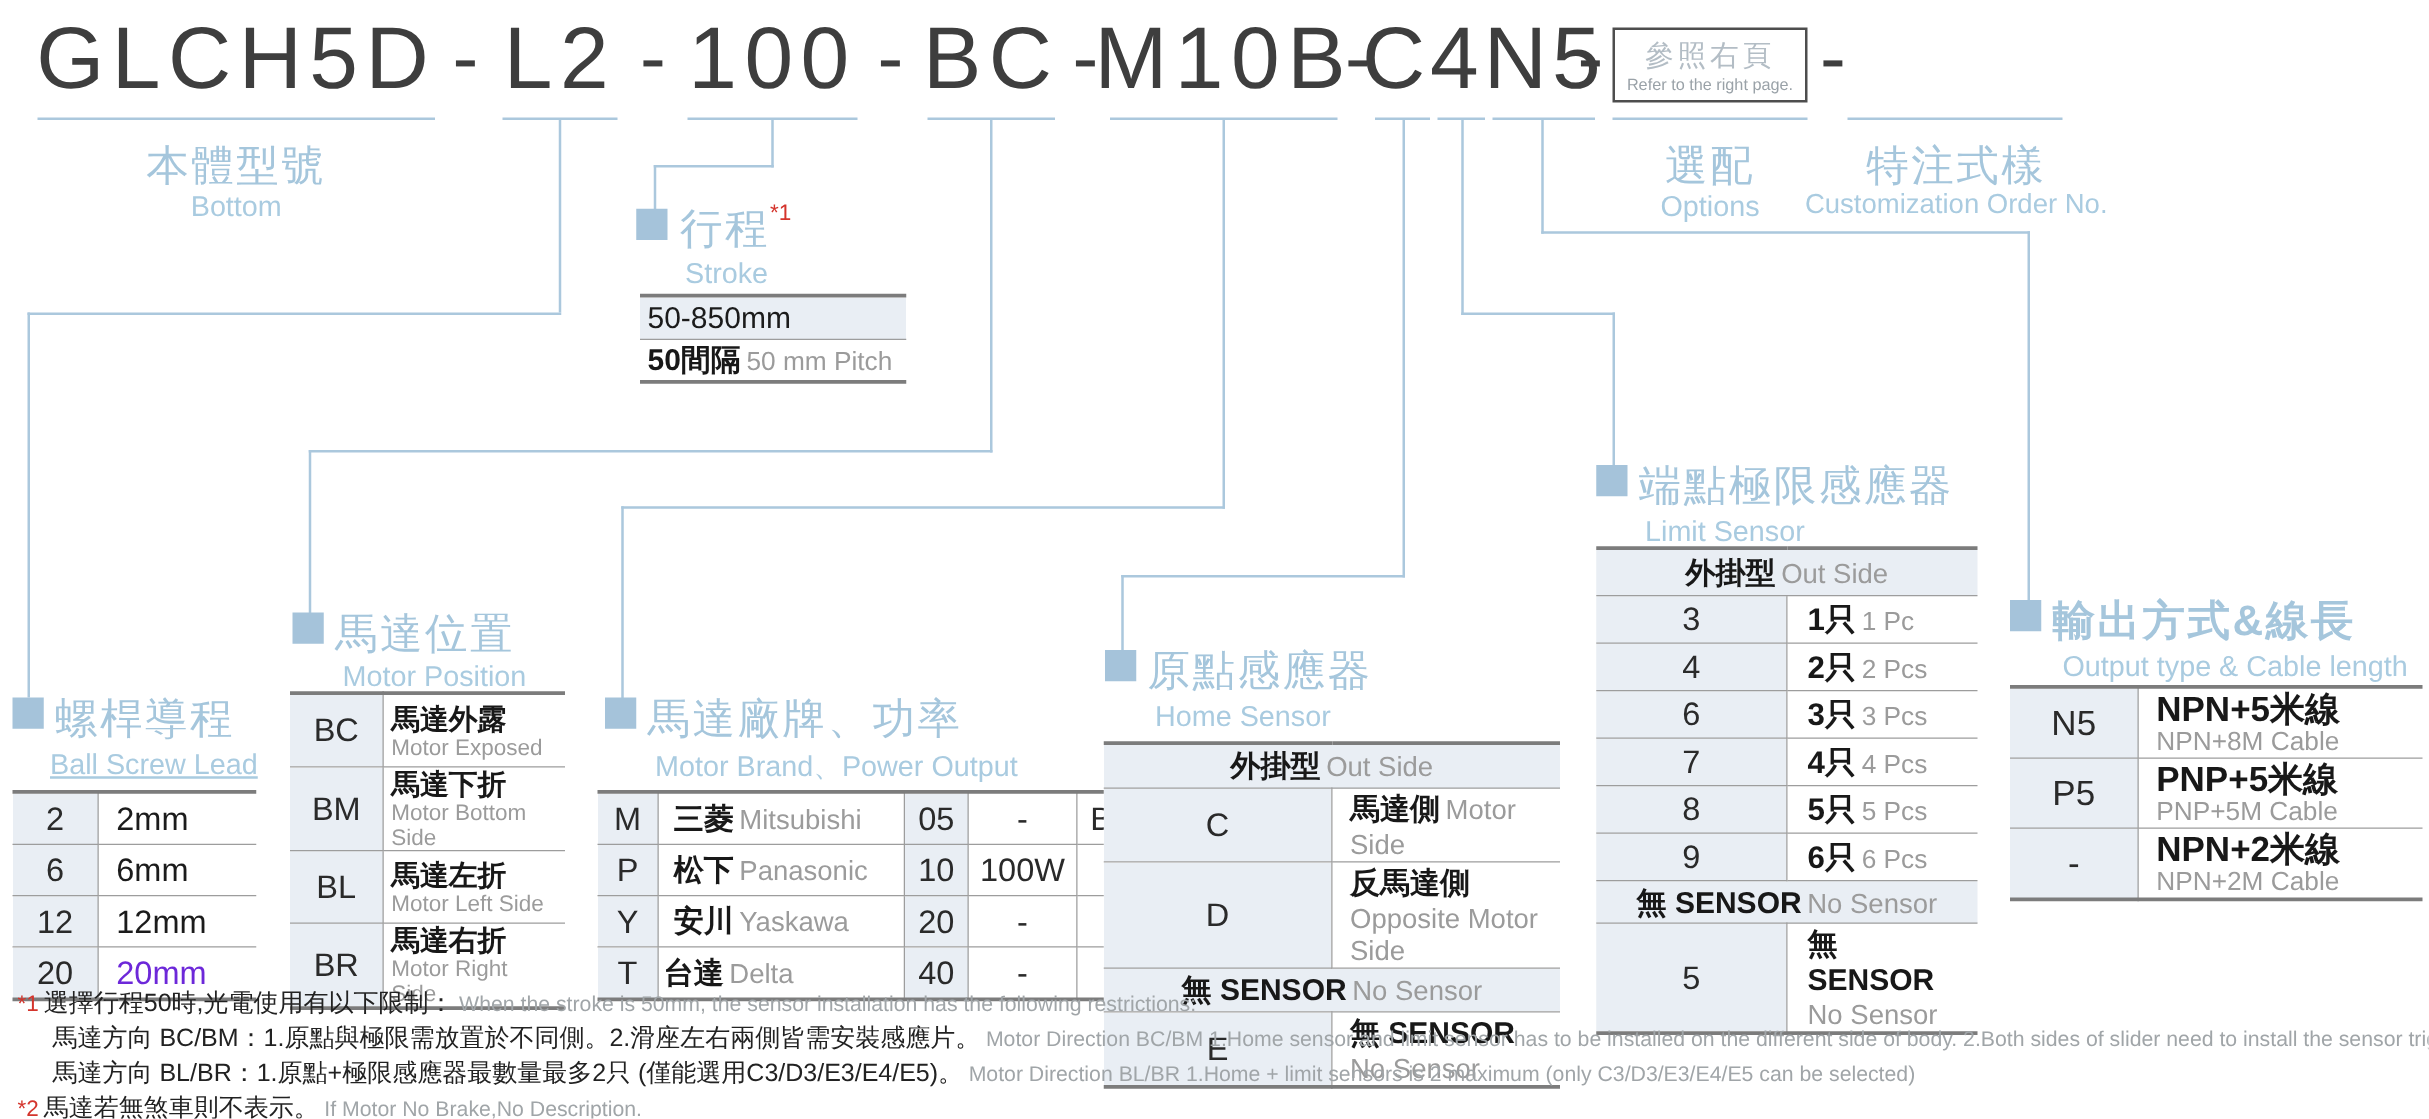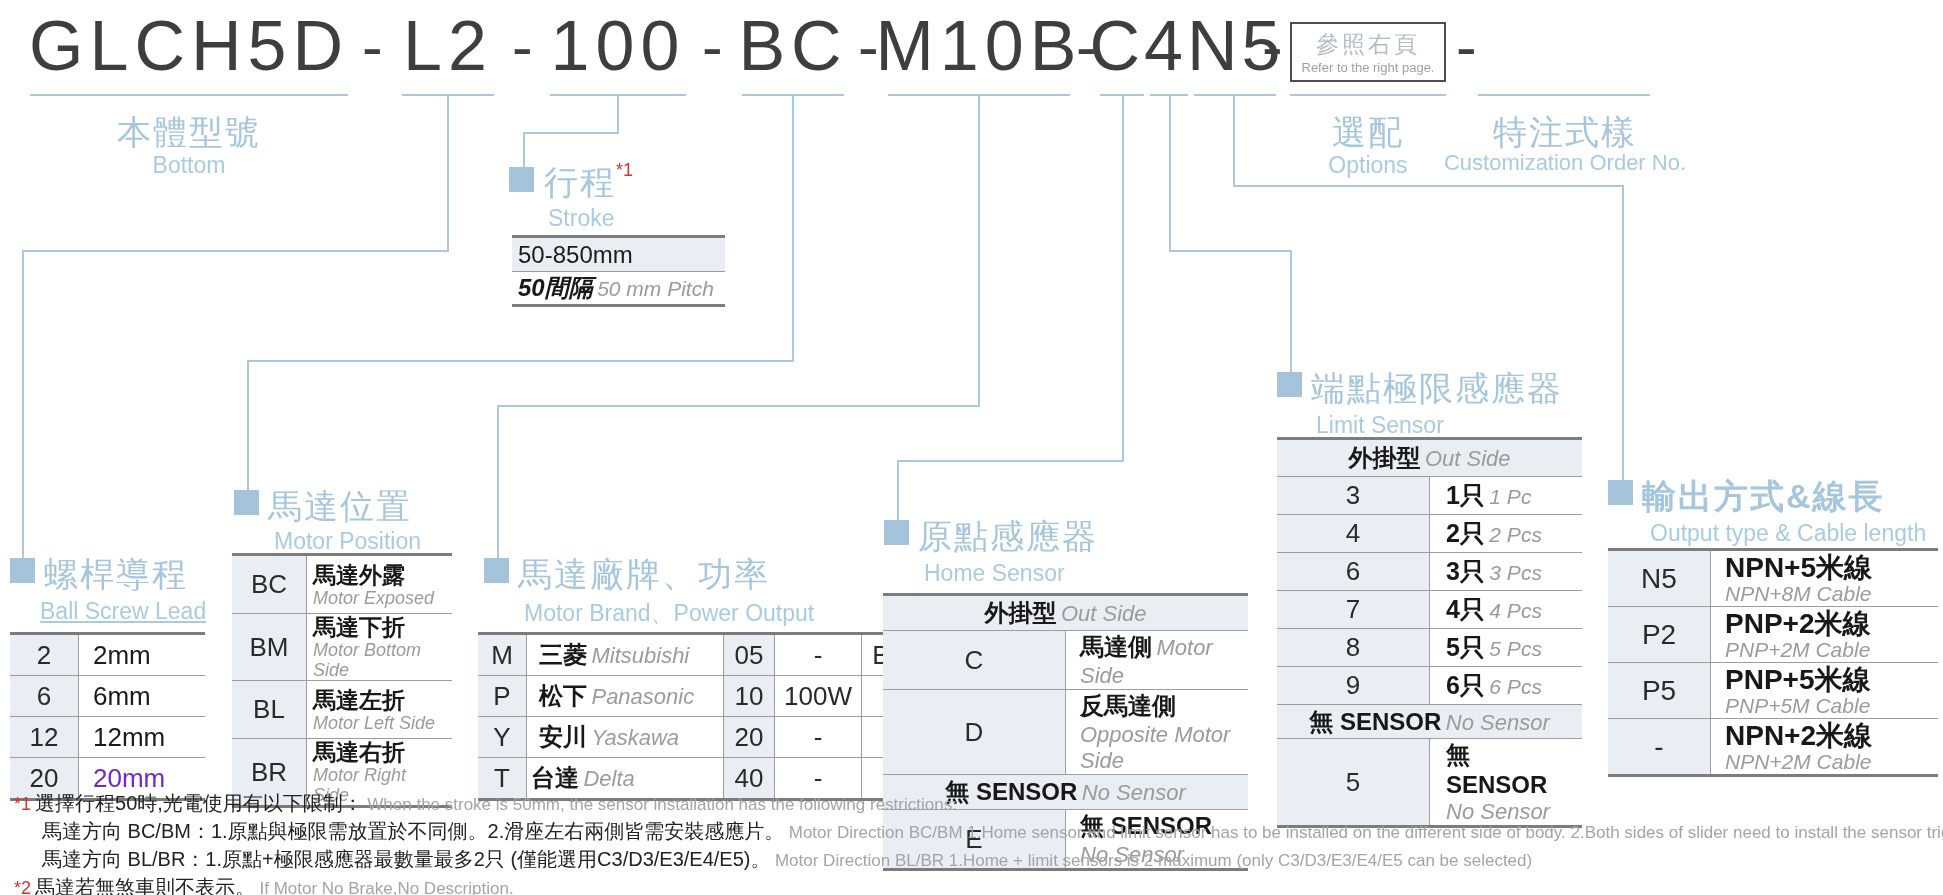--- a/index.html
+++ b/index.html
@@ -29,21 +29,21 @@
   table.spec{position:absolute;border-collapse:collapse;table-layout:fixed;
              border-top:3px solid #7c7c7c;border-bottom:3px solid #7c7c7c;background:#fff;}
   .spec td{border:1px solid #9d9d9d;padding:0 6px;overflow:hidden;}
   .spec tr:first-child td{border-top:none;}
   .spec tr:last-child td{border-bottom:none;}
   .spec td:first-child{border-left:none;}
   .spec td:last-child{border-right:none;}
   .cbg{background:#e9eef4;}
   .ccode{text-align:center;font-size:26px;color:#2a2a2a;padding:0 2px;}
   .czh{color:#181818;font-weight:600;}
-  .cen{color:#9b9b9b;font-weight:400;font-style:italic;}
+  .cen{color:#9b9b9b;font-weight:400;}
   .two .czh{display:block;font-size:23px;line-height:26px;}
   .two .cen{display:block;font-size:18px;line-height:20px;}
   
   .fnotes{position:absolute;left:14px;top:790px;width:1915px;}
   .fline{line-height:26px;white-space:nowrap;}
   .find{padding-left:28px;}
   .fmark{color:#d4342c;font-size:18px;margin-right:4px;}
   .fzh{color:#222;font-size:20px;}
   .fen{color:#a0a5a8;font-size:17px;}
 </style>
@@ -159,21 +159,21 @@
 
   <div class="zt ctr" style="left:1440px;top:110px;width:250px;">特注式樣</div>
   <div class="et ctr" style="left:1428px;top:150px;width:274px;font-size:22px;">Customization Order No.</div>
 
   <table class="spec" style="left:512px;top:235px;width:213px;">
     <tbody>
         <tr>
       <td class="cbg" style="height:33px;font-size:24px;color:#1b1b1b;"><span>50-850mm</span></td>
     </tr>
     <tr>
-      <td style="height:32px;"><span class="czh" style="font-size:24px;font-style:italic;">50間隔</span> <span class="cen" style="font-size:21px;">50 mm Pitch</span></td>
+      <td style="height:32px;"><span class="czh" style="font-size:24px;">50間隔</span> <span class="cen" style="font-size:21px;">50 mm Pitch</span></td>
     </tr>
   </tbody>
     </table>
 
   <table class="spec" style="left:10px;top:632px;width:195px;">
     <tbody>
         <tr>
       <td class="cbg ccode" style="width:56px;height:40px;">2</td>
       <td style="font-size:26px;color:#1b1b1b;padding-left:14px;">2mm</td>
     </tr>
@@ -323,27 +323,20 @@
   <table class="spec" style="left:1608px;top:548px;width:330px;">
     <tbody>
         <tr>
       <td class="cbg ccode" style="width:90px;height:55px;font-size:28px;">N5</td>
       <td class="two" style="padding-left:14px;">
             <span class="czh" style="font-size:28px;line-height:31px;">NPN+5米線</span>
             <span class="cen" style="font-size:21px;line-height:22px;">NPN+8M Cable</span>
           </td>
     </tr>
     <tr>
-      <td class="cbg ccode" style="height:55px;font-size:28px;">P2</td>
-      <td class="two" style="padding-left:14px;">
-            <span class="czh" style="font-size:28px;line-height:31px;">PNP+2米線</span>
-            <span class="cen" style="font-size:21px;line-height:22px;">PNP+2M Cable</span>
-          </td>
-    </tr>
-    <tr>
       <td class="cbg ccode" style="height:55px;font-size:28px;">P5</td>
       <td class="two" style="padding-left:14px;">
             <span class="czh" style="font-size:28px;line-height:31px;">PNP+5米線</span>
             <span class="cen" style="font-size:21px;line-height:22px;">PNP+5M Cable</span>
           </td>
     </tr>
     <tr>
       <td class="cbg ccode" style="height:55px;font-size:28px;">-</td>
       <td class="two" style="padding-left:14px;">
             <span class="czh" style="font-size:28px;line-height:31px;">NPN+2米線</span>

